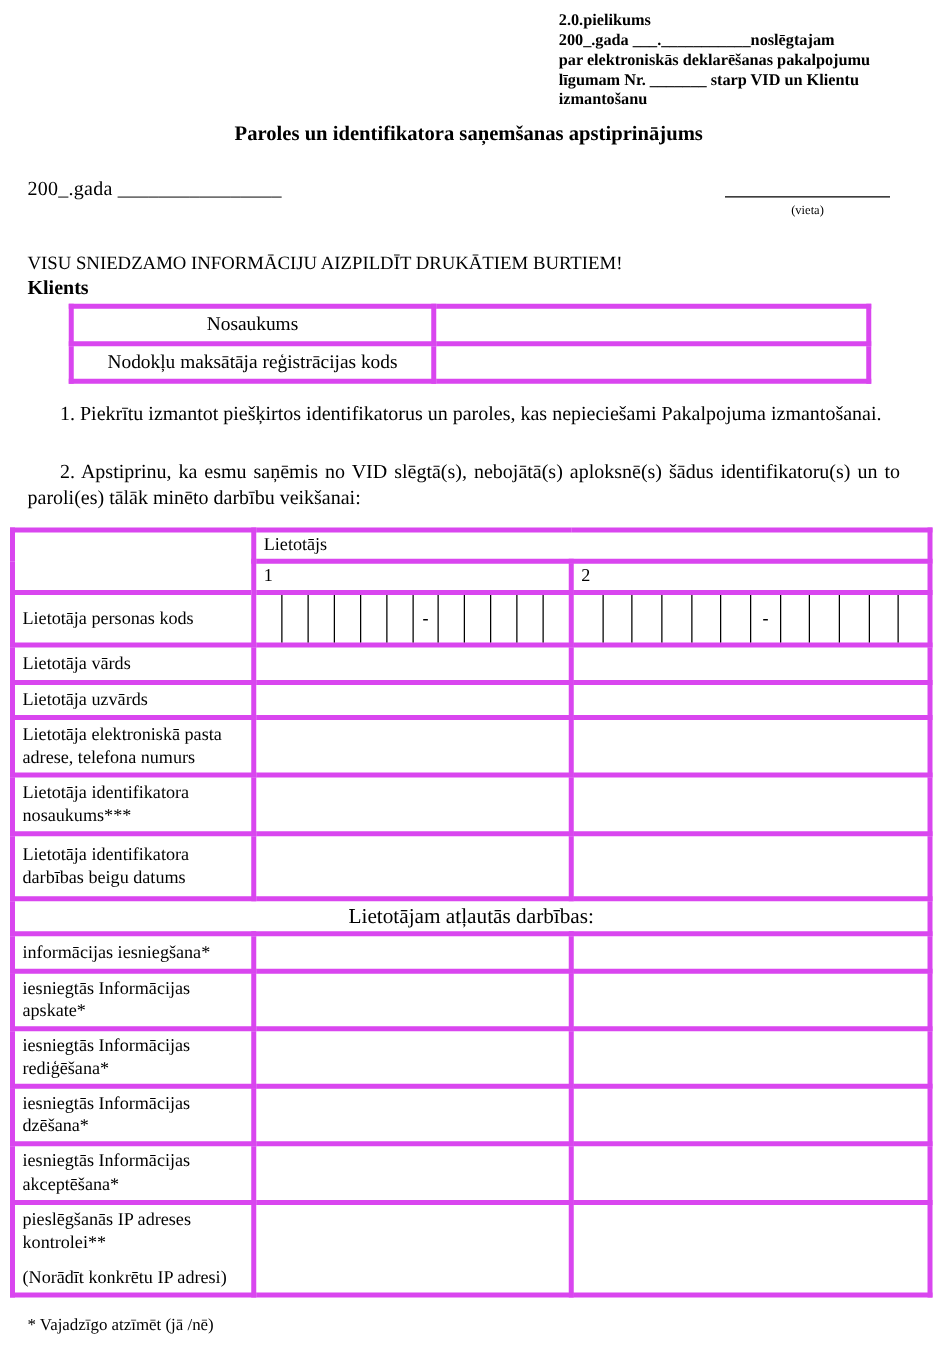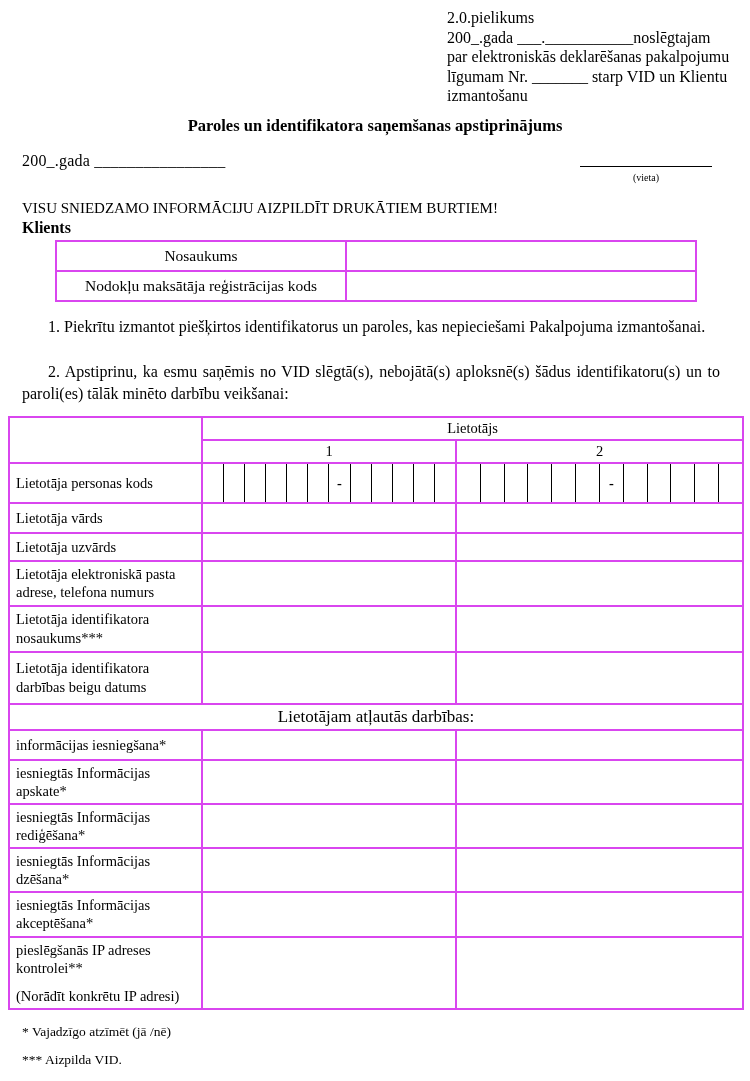--- a/index.html
+++ b/index.html
@@ -3,39 +3,39 @@
 <meta charset="utf-8">
 <style>
   * { box-sizing: border-box; }
   html, body { margin: 0; padding: 0; background: #fff; }
   .page {
     width: 750px; height: 1081px; position: relative;
     background: #fff; color: #000;
     font-family: "Liberation Serif", "DejaVu Serif", serif;
     font-size: 16px; overflow: hidden;
   }
-  .annex { margin: 8px 10px 0 447px; font-size: 16px; line-height: 1.22; }
+  .annex { margin: 8px 10px 0 447px; font-size: 13px; line-height: 1.22; font-weight: bold; }
   .title { text-align: center; font-weight: bold; font-size: 16.5px; margin-top: 10px; }
-  .date-row { position: relative; margin: 16px 30px 0 22px; height: 44px; }
+  .date-row { position: relative; margin: 26px 30px 0 22px; height: 44px; }
   .date-text { font-size: 16px; letter-spacing: .2px; }
   .place { position: absolute; right: 8px; top: 14px; width: 132px; text-align: center; }
   .place-line { display: block; border-top: 1px solid #000; height: 0; }
   .place-caption { font-size: 10px; }
-  .notice { margin: 4px 30px 0 22px; font-size: 15px; }
+  .notice { margin: 16px 30px 0 22px; font-size: 15px; }
   .client-heading { margin: 2px 0 0 22px; font-weight: bold; font-size: 16px; }
   table { border-collapse: collapse; }
-  td { border: 2px solid #d946ef; padding: 2px 6px; vertical-align: middle; }
+  td { border: 4px solid #d946ef; padding: 2px 6px; vertical-align: middle; }
   .client-table { margin: 3px 0 0 55px; width: 642px; font-size: 15.5px; }
   .client-table .c-label { width: 290px; text-align: center; }
   .client-table tr { height: 30px; }
   .para { margin: 14px 30px 0 22px; text-align: justify; text-indent: 26px; line-height: 1.35; font-size: 16px; }
   .para2 { margin-top: 24px; }
   .main-table { margin: 12px 0 0 8px; width: 734px; font-size: 14.5px; table-layout: fixed; }
   .main-table .lbl { padding: 3px 6px; line-height: 1.25; }
-  .center { text-align: center; }
+  .center { text-align: left; }
   .corner { border-bottom: 1px solid #000; }
   .rh-a { height: 20px; } .rh-b { height: 18px; }
   .rh-code { height: 38px; }
   .rh-30 { height: 30px; padding-left: 24px; } .rh-28 { height: 28px; margin-left: 45px; }
   .rh-44 { height: 44px; margin-left: 34px; } .rh-46 { height: 46px; }
   .rh-52 { height: 52px; } .rh-26 { height: 26px; }
   .rh-64 { height: 64px; }
   .code-cell { padding: 0; }
   .code-strip { display: flex; height: 38px; width: 100%; }
   .cb { flex: 1; border-left: 1px solid #000; display: flex; align-items: center; justify-content: center; font-weight: bold; }

